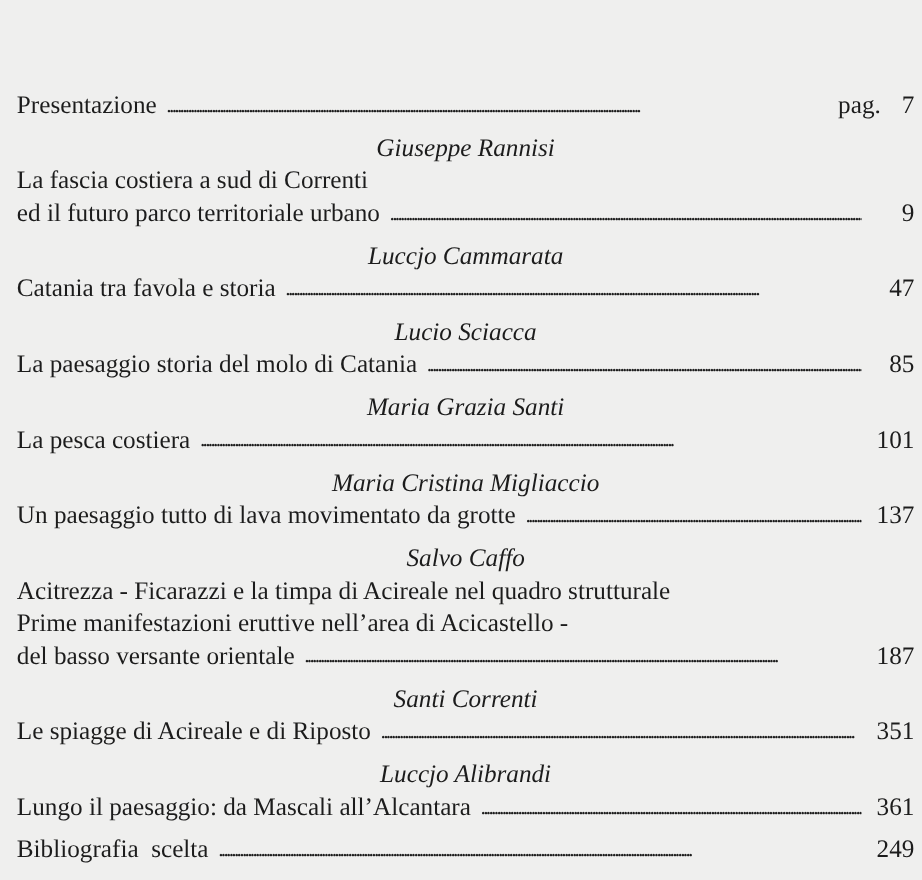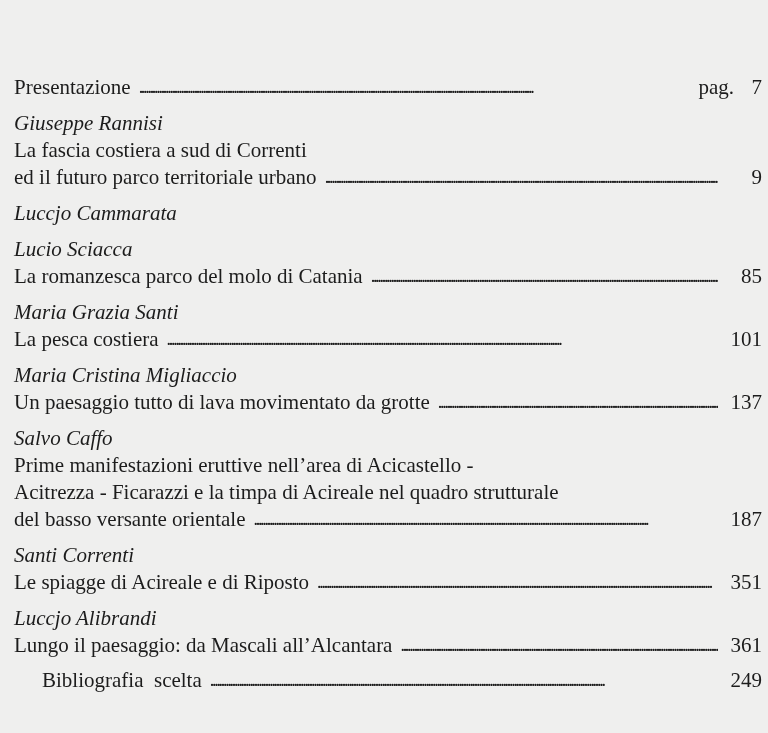--- a/index.html
+++ b/index.html
@@ -23,20 +23,21 @@
       width: 748px;
     }
     .entry {
       margin-bottom: 8px;
     }
     .author {
       font-style: italic;
       line-height: 28px;
       height: 28px;
       white-space: nowrap;
+      text-align: center;
     }
     .line {
       line-height: 27px;
       height: 27px;
       white-space: nowrap;
     }
     .line-last {
       display: flex;
       align-items: center;
       line-height: 27px;
@@ -93,26 +94,31 @@
     <div class="line">La fascia costiera a sud di Correnti</div>
     <div class="line-last">
       <span class="title-text">ed il futuro parco territoriale urbano</span>
       <span class="leader"></span>
       <span class="page-num">9</span>
     </div>
   </div>
 
   <div class="entry">
     <div class="author">Luccjo Cammarata</div>
+    <div class="line-last">
+      <span class="title-text">Catania tra favola e storia</span>
+      <span class="leader"></span>
+      <span class="page-num">47</span>
+    </div>
   </div>
 
   <div class="entry">
     <div class="author">Lucio Sciacca</div>
     <div class="line-last">
-      <span class="title-text">La romanzesca parco del molo di Catania</span>
+      <span class="title-text">La paesaggio storia del molo di Catania</span>
       <span class="leader"></span>
       <span class="page-num">85</span>
     </div>
   </div>
 
   <div class="entry">
     <div class="author">Maria Grazia Santi</div>
     <div class="line-last">
       <span class="title-text">La pesca costiera</span>
       <span class="leader"></span>
@@ -124,22 +130,22 @@
     <div class="author">Maria Cristina Migliaccio</div>
     <div class="line-last">
       <span class="title-text">Un paesaggio tutto di lava movimentato da grotte</span>
       <span class="leader"></span>
       <span class="page-num">137</span>
     </div>
   </div>
 
   <div class="entry">
     <div class="author">Salvo Caffo</div>
+    <div class="line">Acitrezza - Ficarazzi e la timpa di Acireale nel quadro strutturale</div>
     <div class="line">Prime manifestazioni eruttive nell’area di Acicastello -</div>
-    <div class="line">Acitrezza - Ficarazzi e la timpa di Acireale nel quadro strutturale</div>
     <div class="line-last">
       <span class="title-text">del basso versante orientale</span>
       <span class="leader"></span>
       <span class="page-num">187</span>
     </div>
   </div>
 
   <div class="entry">
     <div class="author">Santi Correnti</div>
     <div class="line-last">
@@ -153,19 +159,19 @@
     <div class="author">Luccjo Alibrandi</div>
     <div class="line-last">
       <span class="title-text">Lungo il paesaggio: da Mascali all’Alcantara</span>
       <span class="leader"></span>
       <span class="page-num">361</span>
     </div>
   </div>
 
   <div class="entry">
     <div class="line-last">
-      <span class="title-text" style="white-space:pre;margin-left:28px;">Bibliografia  scelta</span>
+      <span class="title-text" style="white-space:pre;">Bibliografia  scelta</span>
       <span class="leader"></span>
       <span class="page-num">249</span>
     </div>
   </div>
 
 </div>
 
 </body></html>

